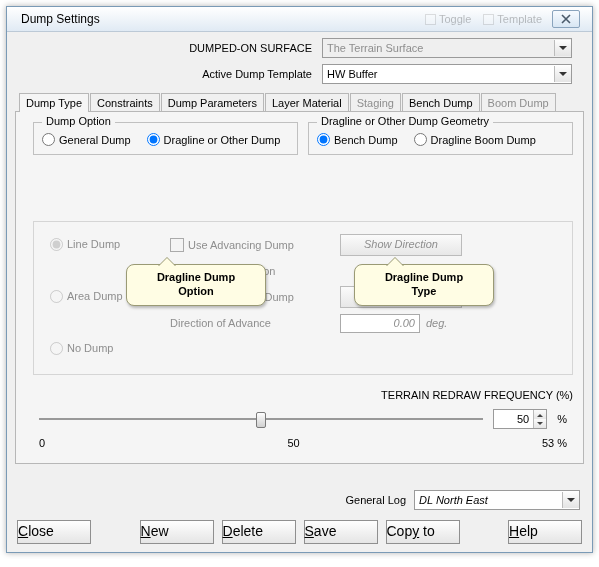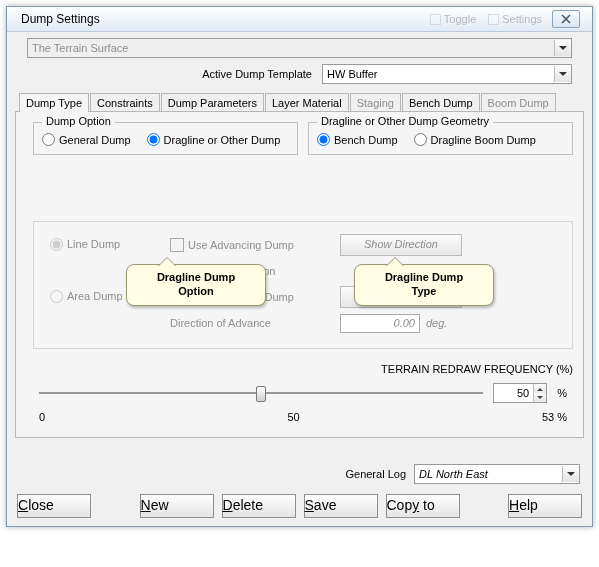--- a/index.html
+++ b/index.html
@@ -263,32 +263,33 @@
   .rel-anchor { position: relative; }
 </style>
 </head>
 <body>
 
 <div class="window">
   <div class="titlebar">
     <span class="title">Dump Settings</span>
     <div class="faint-tools">
       <span>Toggle</span>
-      <span>Settings</span>
+      <span>Template</span>
     </div>
     <div class="close-btn">
       <svg viewBox="0 0 10 10">
         <path d="M1 1 L9 9 M9 1 L1 9" stroke="#4a5a6a" stroke-width="1.6" fill="none"></path>
       </svg>
     </div>
   </div>
 
   <div class="content">
 
     <div class="form-row">
+      <label class="fl">DUMPED-ON SURFACE</label>
       <div class="combo disabled">
         <span class="txt">The Terrain Surface</span>
         <span class="arrow"></span>
       </div>
     </div>
     <div class="form-row">
       <label class="fl">Active Dump Template</label>
       <div class="combo">
         <span class="txt">HW Buffer</span>
         <span class="arrow"></span>
@@ -376,20 +377,28 @@
           </div>
         </div>
         <div class="grow">
           <div class="c1"></div>
           <div class="c2">
               <span>Direction of Advance</span>
             </div>
           <div class="c3">
             <div class="num-field">0.00</div>
             <span>deg.</span>
+          </div>
+        </div>
+        <div class="grow">
+          <div class="c1">
+            <label class="radio">
+              <input type="radio" name="ld" disabled="" style="">
+              <span>No Dump</span>
+            </label>
           </div>
         </div>
       </div>
 
       <div class="redraw-row">TERRAIN  REDRAW  FREQUENCY (%)</div>
       <div class="slider-wrap">
         <div class="slider">
           <div class="thumb"></div>
         </div>
         <div class="spin">

